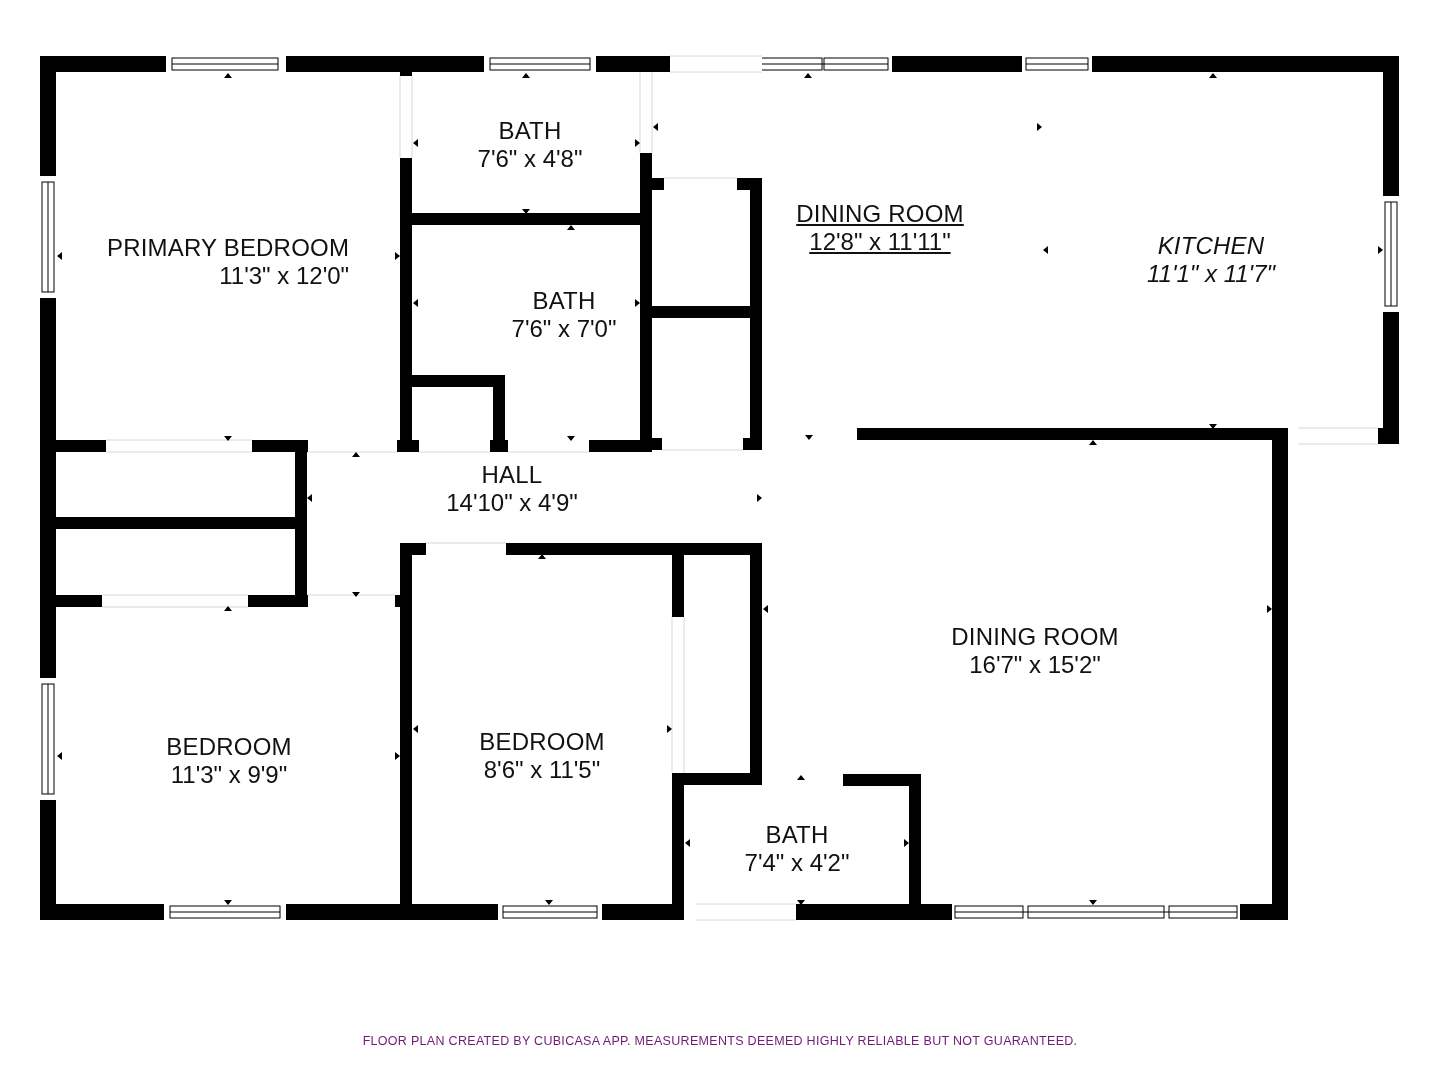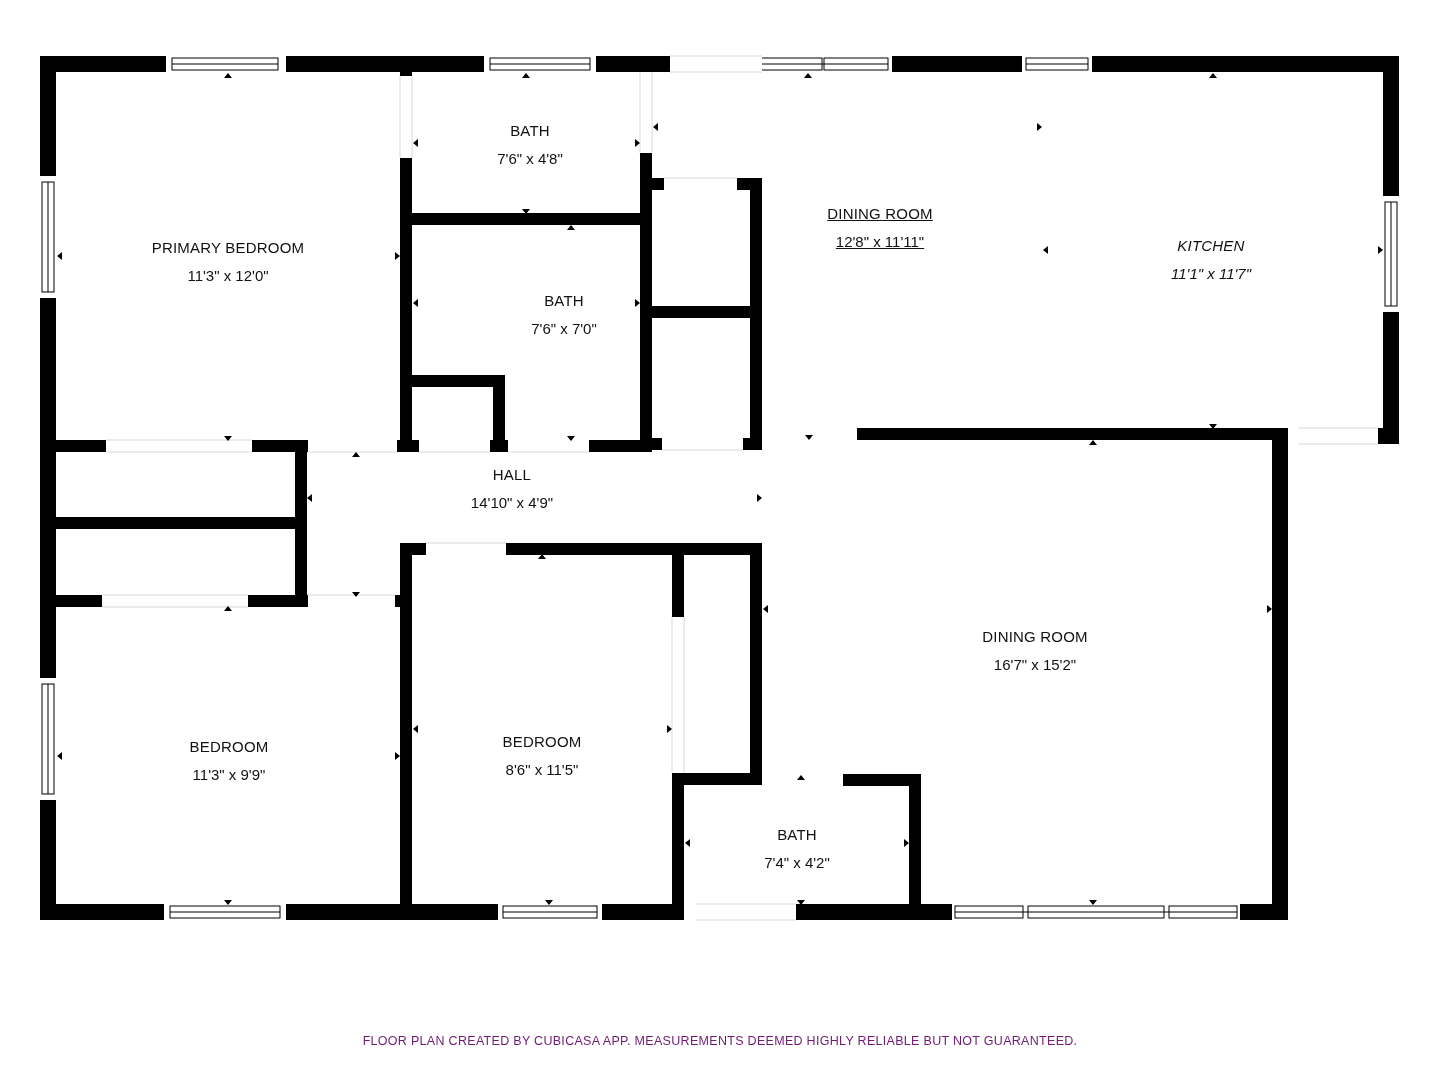--- a/index.html
+++ b/index.html
@@ -4,21 +4,21 @@
   <style>
     html, body { margin: 0; padding: 0; background: #ffffff; }
     body { width: 1440px; height: 1080px; position: relative; overflow: hidden; font-family: "Liberation Sans", sans-serif; }
     #plan { position: absolute; left: 0; top: 0; width: 1440px; height: 1080px; }
     .wall { fill: #000000; }
     .opening { fill: #ffffff; }
     .win-frame { fill: #ffffff; stroke: #000000; stroke-width: 1; }
     .win-line { stroke: #000000; stroke-width: 1; }
     .door-line { stroke: #d8d8d8; stroke-width: 1; }
     .marker { fill: #000000; }
-    .label { position: absolute; text-align: center; color: #111111; font-size: 15px; line-height: 28px; transform: translateX(-50%); white-space: nowrap; }
+    .label { position: absolute; text-align: center; color: #111111; font-size: 24px; line-height: 28px; transform: translateX(-50%); white-space: nowrap; }
     .label .name { display: block; letter-spacing: 0.2px; }
     .label .dims { display: block; }
     .footer { position: absolute; left: 0; width: 1440px; top: 1034px; text-align: center; font-size: 12.5px; color: #701a75; letter-spacing: 0.3px; }
   </style>
 </head>
 <body>
 
 <svg id="plan" viewBox="0 0 1440 1080" xmlns="http://www.w3.org/2000/svg">
 
   <g>
@@ -226,21 +226,21 @@
     <polygon class="marker" points="1042,127 1037,123 1037,131"></polygon>
     <polygon class="marker" points="1383,250 1378,246 1378,254"></polygon>
     <polygon class="marker" points="762,498 757,494 757,502"></polygon>
     <polygon class="marker" points="400,756 395,752 395,760"></polygon>
     <polygon class="marker" points="672,729 667,725 667,733"></polygon>
     <polygon class="marker" points="1272,609 1267,605 1267,613"></polygon>
     <polygon class="marker" points="909,843 904,839 904,847"></polygon>
   </g>
 </svg>
 
-<div class="label" style="left:228px; top:234px;">
+<div class="label" style="left:228px; top:234px;text-align:right;">
   <span class="name">PRIMARY BEDROOM</span>
   <span class="dims">11'3" x 12'0"</span>
 </div>
 <div class="label" style="left:530px; top:117px;">
   <span class="name">BATH</span>
   <span class="dims">7'6" x 4'8"</span>
 </div>
 <div class="label" style="left:564px; top:287px;">
   <span class="name">BATH</span>
   <span class="dims">7'6" x 7'0"</span>

